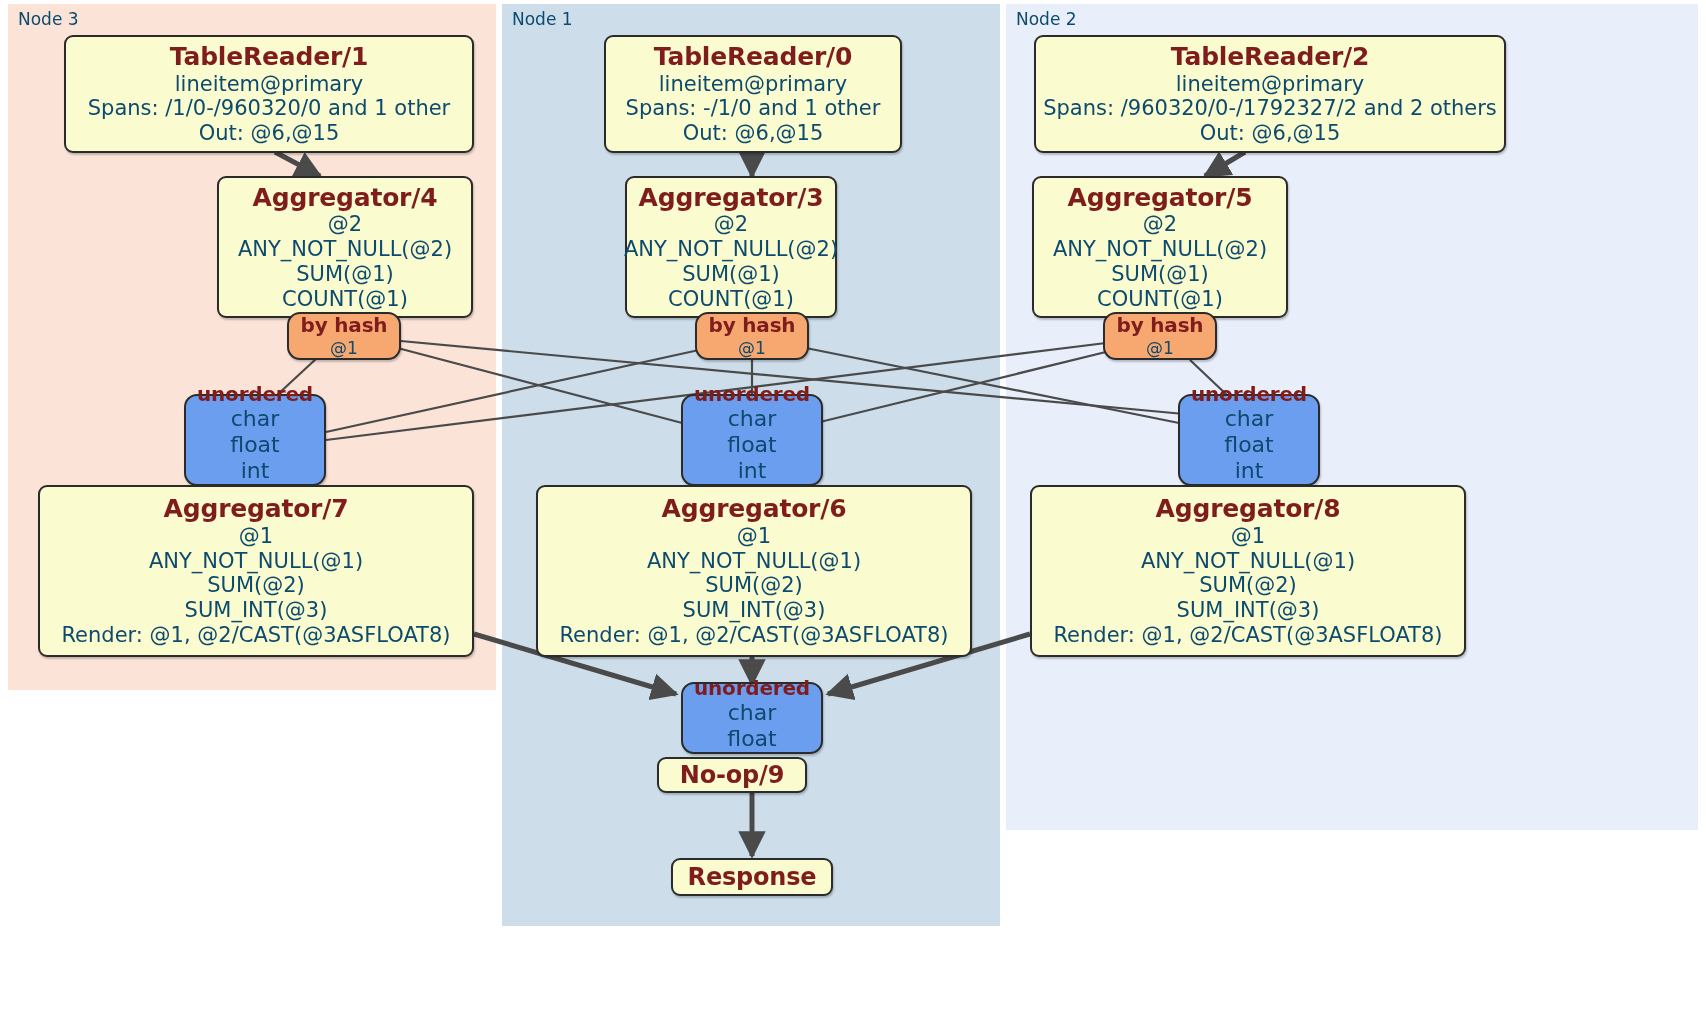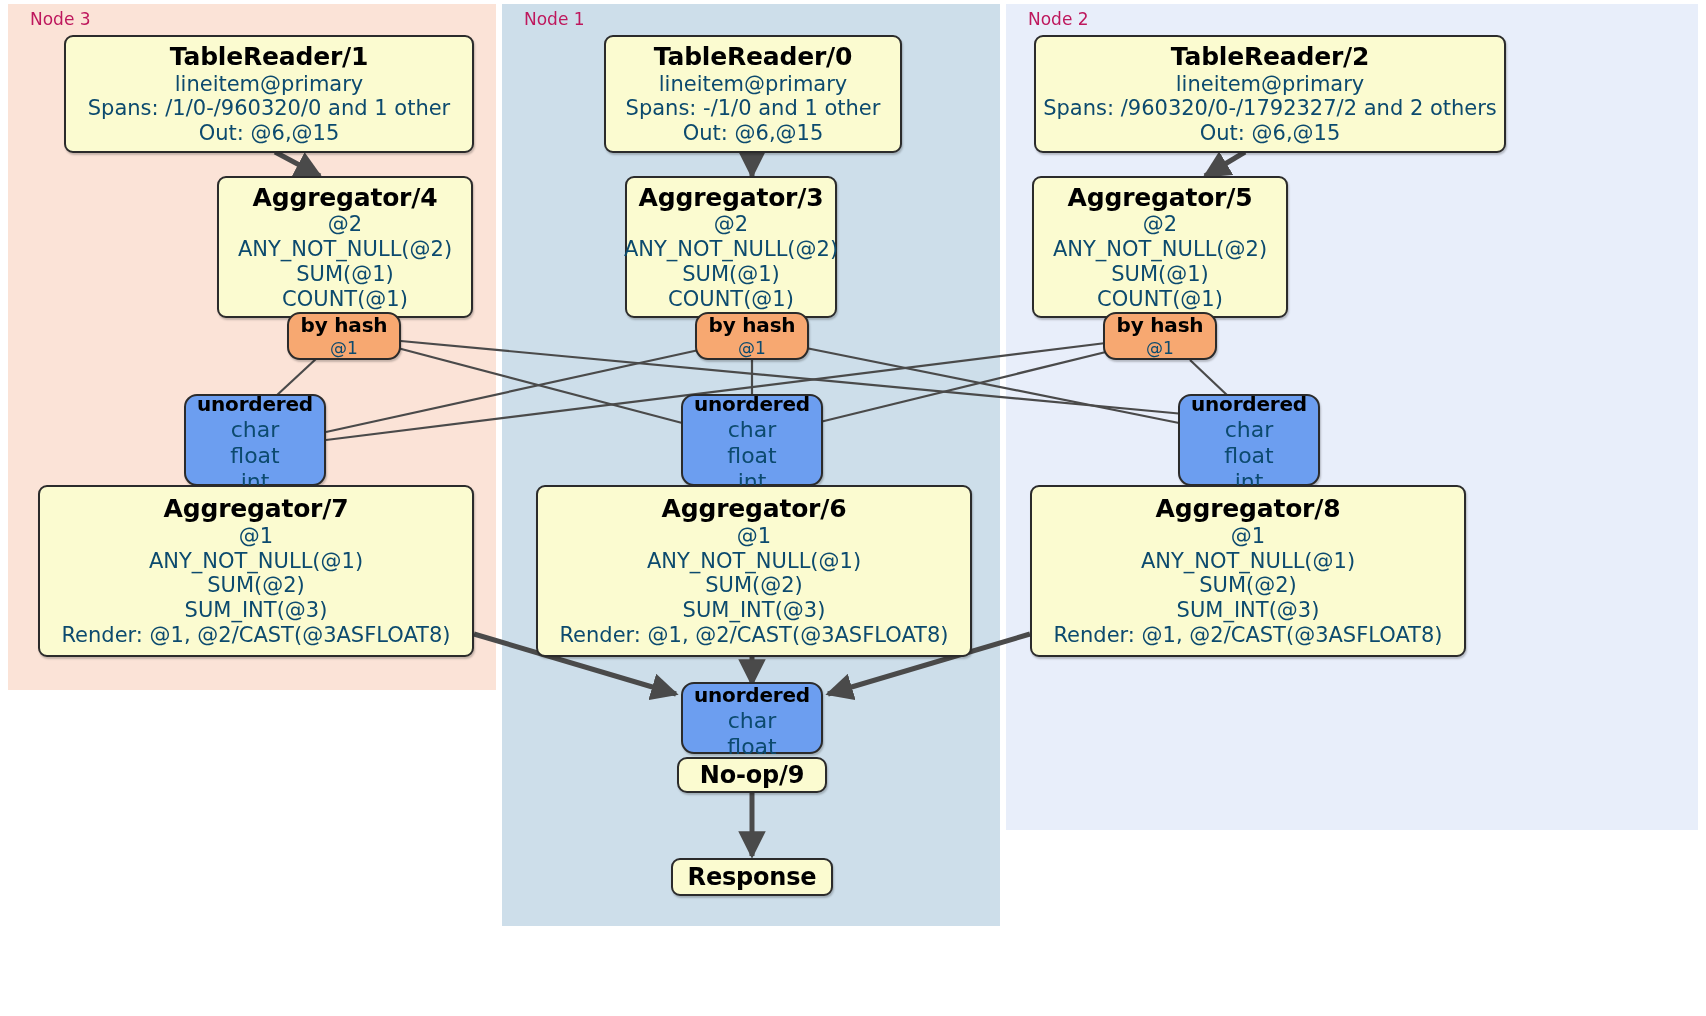--- a/index.html
+++ b/index.html
@@ -18,23 +18,23 @@
   }
 
   
   .region {
     position: absolute;
     box-sizing: border-box;
   }
   .region-label {
     position: absolute;
     top: 6px;
-    left: 22px;
+    left: 10px;
     font-size: 17px;
-    color: #be185d;
+    color: #0c4a6e;
     line-height: 1.1;
     white-space: nowrap;
   }
 
   
   #edges {
     position: absolute;
     left: 0;
     top: 0;
     width: 1706px;
@@ -50,21 +50,21 @@
     text-align: center;
     display: flex;
     flex-direction: column;
     justify-content: center;
     align-items: center;
     line-height: 1.18;
   }
   .box .title {
     font-weight: bold;
     font-size: 25px;
-    color: #000000;
+    color: #7f1d1d;
     letter-spacing: -0.2px;
     white-space: nowrap;
   }
   .box .line {
     font-size: 21px;
     color: #0c4a6e;
     white-space: nowrap;
   }
 
   .proc {
@@ -78,21 +78,21 @@
     border-radius: 13px;
     box-shadow: 1px 2px 2px rgba(0,0,0,0.22);
   }
   .router .title { font-size: 20px; }
   .router .line  { font-size: 17px; }
 
   .receiver {
     background: #6c9ef0;
     border-radius: 13px;
     box-shadow: 1px 2px 2px rgba(0,0,0,0.22);
-    justify-content: center;
+    justify-content: flex-end;
     padding-top: 8px;
   }
   .receiver .title { font-size: 20px; }
   .receiver .line  { font-size: 22px; }
 
   .small-proc .title { font-size: 24px; }
 </style>
 </head>
 <body>
 
@@ -218,21 +218,21 @@
     <div class="line">SUM_INT(@3)</div>
     <div class="line">Render: @1, @2/CAST(@3ASFLOAT8)</div>
   </div>
 
   <div class="box receiver" style="left:681px; top:682px; width:142px; height:72px;">
     <div class="title">unordered</div>
     <div class="line">char</div>
     <div class="line">float</div>
   </div>
 
-  <div class="box proc small-proc" style="left:677px; top:757px; width:150px; height:36px;border-radius:10px;">
+  <div class="box proc small-proc" style="left:657px; top:757px; width:150px; height:36px;">
     <div class="title">No-op/9</div>
   </div>
 
   <div class="box proc small-proc" style="left:671px; top:858px; width:162px; height:38px;">
     <div class="title">Response</div>
   </div>
 
   <div class="box proc" style="left:1034px; top:35px; width:472px; height:118px;">
     <div class="title">TableReader/2</div>
     <div class="line">lineitem@primary</div>

